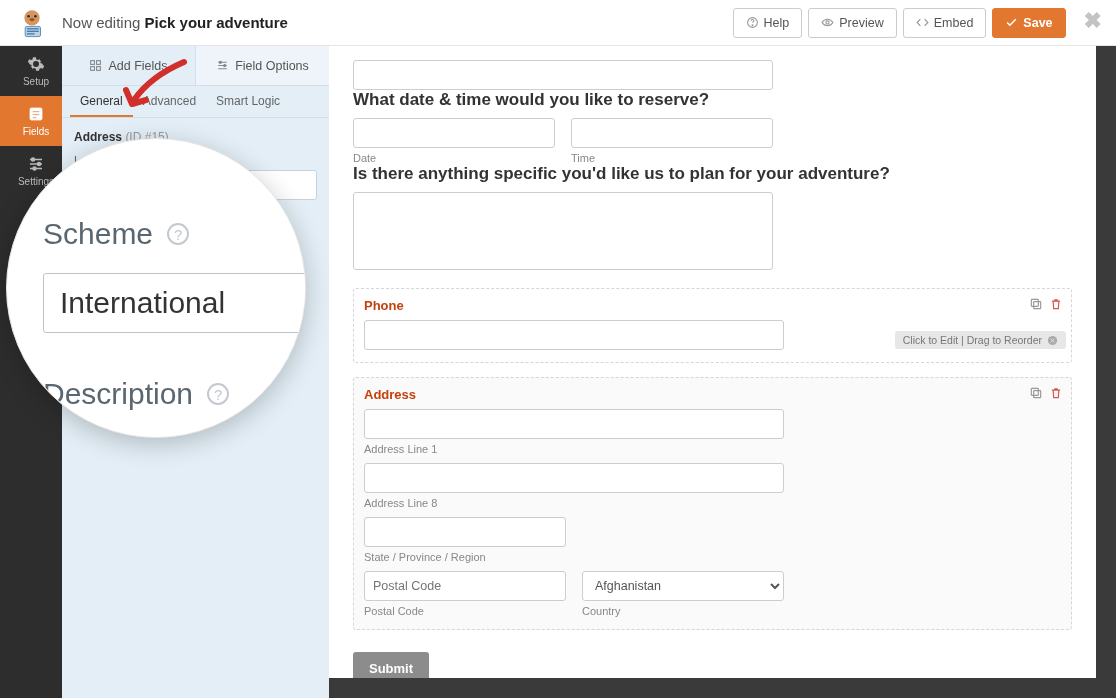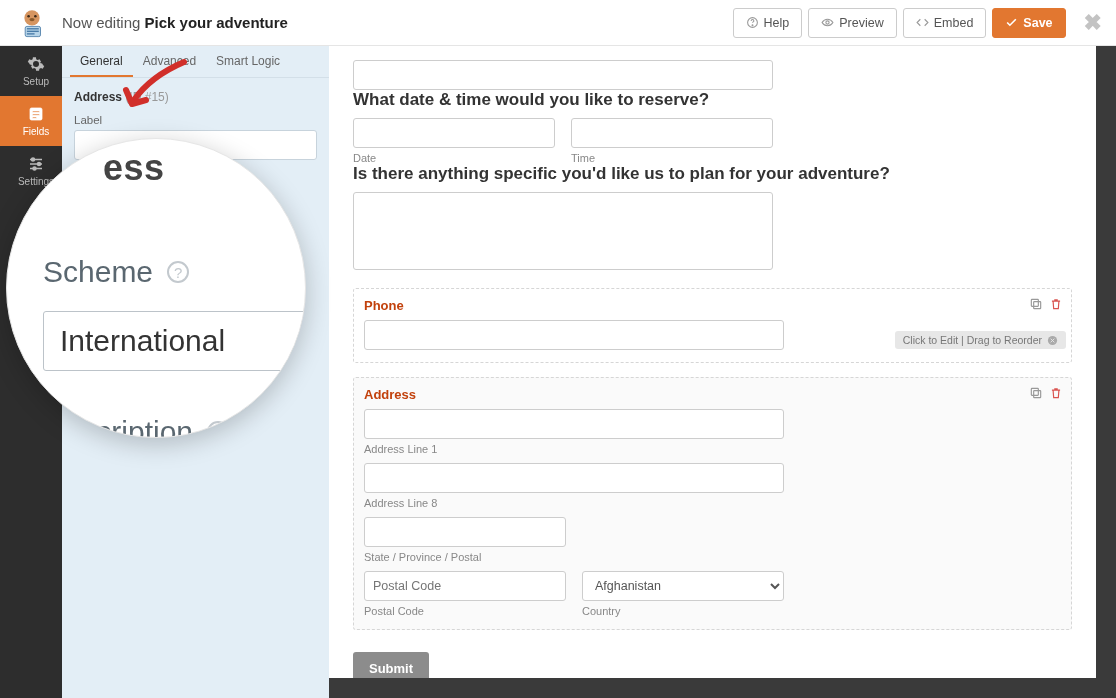--- a/index.html
+++ b/index.html
@@ -3,21 +3,21 @@
 <meta charset="utf-8">
 <style>
 * { box-sizing: border-box; margin: 0; padding: 0; font-family: -apple-system, BlinkMacSystemFont, "Segoe UI", Helvetica, Arial, sans-serif; }
 body { width: 1116px; height: 698px; overflow: hidden; background: #3a3a3a; position: relative; }
 
 .top-bar { position: absolute; top: 0; left: 0; right: 0; height: 46px; background: #fff; border-bottom: 1px solid #e5e5e5; display: flex; align-items: center; padding: 0 14px 0 14px; }
 .logo { width: 36px; height: 36px; margin-right: 12px; display: flex; align-items: center; justify-content: center; }
 .logo svg { width: 34px; height: 34px; }
 .editing-label { font-size: 15px; color: #555; }
 .editing-label .strong { color: #222; font-weight: 600; }
-.top-actions { margin-left: auto; display: flex; gap: 6px; align-items: center; }
+.top-actions { margin-left: auto; display: flex; gap: 6px; }
 .btn { height: 30px; padding: 0 12px; font-size: 12.5px; border-radius: 3px; display: inline-flex; align-items: center; gap: 5px; cursor: pointer; }
 .btn.ghost { background: #fff; border: 1px solid #ccc; color: #555; }
 .btn.save { background: #e27730; border: 1px solid #e27730; color: #fff; font-weight: 600; }
 .close-x { margin-left: 12px; color: #c3c3c3; font-size: 22px; cursor: pointer; font-weight: 700; }
 
 .left-rail { position: absolute; top: 46px; left: 0; width: 62px; bottom: 0; background: #2d2d2d; }
 .rail-item { width: 72px; height: 50px; display: flex; flex-direction: column; align-items: center; justify-content: center; color: #bbb; font-size: 10px; gap: 3px; cursor: pointer; }
 .rail-item.active { background: #e27730; color: #fff; }
 .rail-item svg { width: 18px; height: 18px; }
 .rail-item.active svg { fill: #fff; stroke: #fff; }
@@ -153,20 +153,39 @@
   </div>
   <div class="rail-item" style="height:44px;">
     <svg viewBox="0 0 24 24" fill="#bbb">
         <path d="M3 10v4h4l6 4V6l-6 4H3zm14-2a5 5 0 0 1 0 8"></path>
       </svg>
     <span>M</span>
   </div>
 </div>
 
 <div class="side-panel">
+  <div class="panel-tabs">
+    <div class="panel-tab active">
+      <svg class="icon-small" viewBox="0 0 24 24" fill="none" stroke="#888" stroke-width="2">
+          <rect x="3" y="3" width="7" height="7"></rect>
+          <rect x="14" y="3" width="7" height="7"></rect>
+          <rect x="3" y="14" width="7" height="7"></rect>
+          <rect x="14" y="14" width="7" height="7"></rect>
+        </svg>
+      <span>Add Fields</span>
+    </div>
+    <div class="panel-tab">
+      <svg class="icon-small" viewBox="0 0 24 24" fill="none" stroke="#888" stroke-width="2">
+          <path d="M4 6h16M4 12h16M4 18h16"></path>
+          <circle cx="8" cy="6" r="2" fill="#888"></circle>
+          <circle cx="16" cy="12" r="2" fill="#888"></circle>
+        </svg>
+      <span>Field Options</span>
+    </div>
+  </div>
   <div class="sub-tabs">
     <div class="sub-tab active">General</div>
     <div class="sub-tab">Advanced</div>
     <div class="sub-tab">Smart Logic</div>
   </div>
   <div class="panel-body">
     <span class="hdr">Address</span>
     <span class="id">(ID #15)</span>
     <div class="lbl">Label</div>
     <input class="panel-input" style="">
@@ -223,21 +242,21 @@
           <path d="M5 7h14M10 7V5h4v2m-7 0l1 13h8l1-13"></path>
         </svg>
     </div>
     <input class="addr-input" style="">
     <div class="sub-label">Address Line 1</div>
     <input class="addr-input" style="margin-top: 8px;">
     <div class="sub-label">Address Line 8</div>
     <div class="addr-row" style="margin-top:8px;">
       <div class="addr-col">
         <input class="addr-small" style="">
-        <div class="sub-label">State / Province / Postal</div>
+        <div class="sub-label">State / Province / Region</div>
       </div>
     </div>
     <div class="addr-row" style="margin-top:8px;">
       <div class="addr-col">
         <input class="addr-small" placeholder="Postal Code" style="">
         <div class="sub-label">Postal Code</div>
       </div>
       <div class="addr-col">
         <select class="addr-small">
           <option>Afghanistan</option>
@@ -245,21 +264,20 @@
         <div class="sub-label">Country</div>
       </div>
     </div>
   </div>
 
   <button class="submit-btn">Submit</button>
 </div>
 
 <div class="magnifier">
   <div class="mag-inner">
-    <div class="mag-title" style="font-weight:600;color:#444;margin-left:60px;">ess</div>
     <div class="mag-row">
       <div class="mag-label">Scheme</div>
       <div class="mag-q">?</div>
     </div>
     <div class="mag-select">International</div>
     <div class="mag-desc-row">
       <div class="mag-desc">Description</div>
       <div class="mag-q">?</div>
     </div>
   </div>

